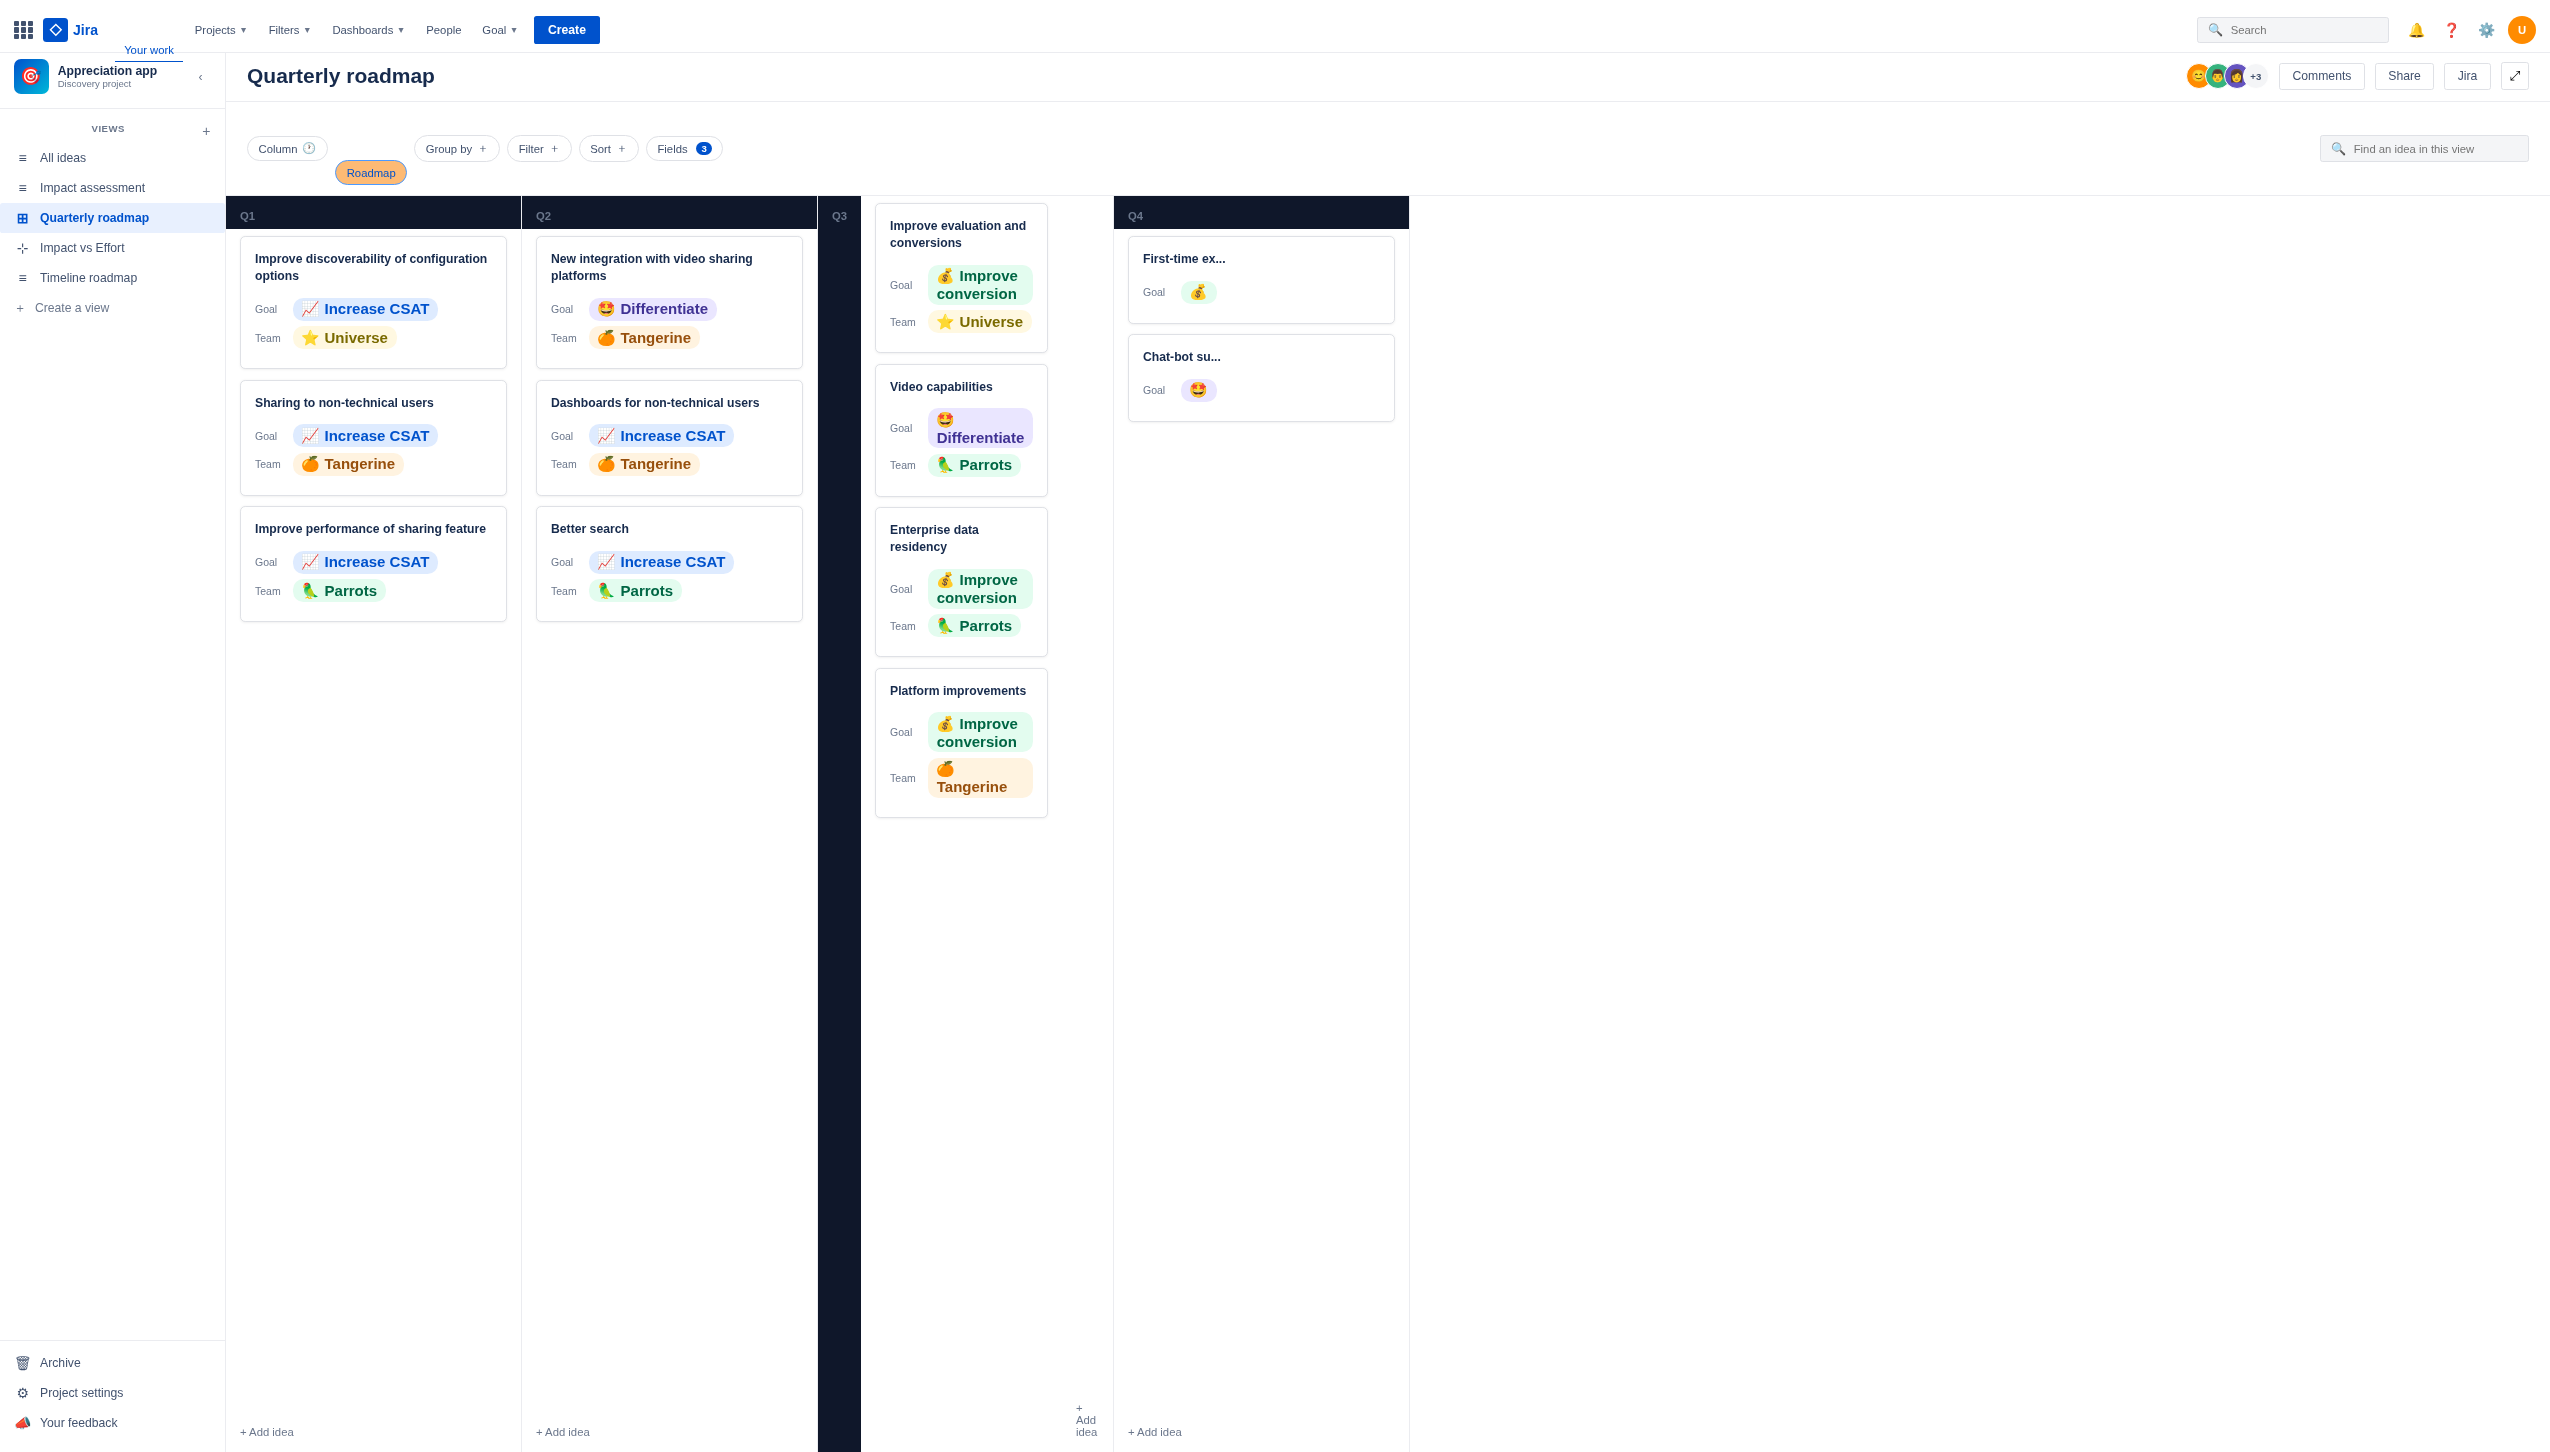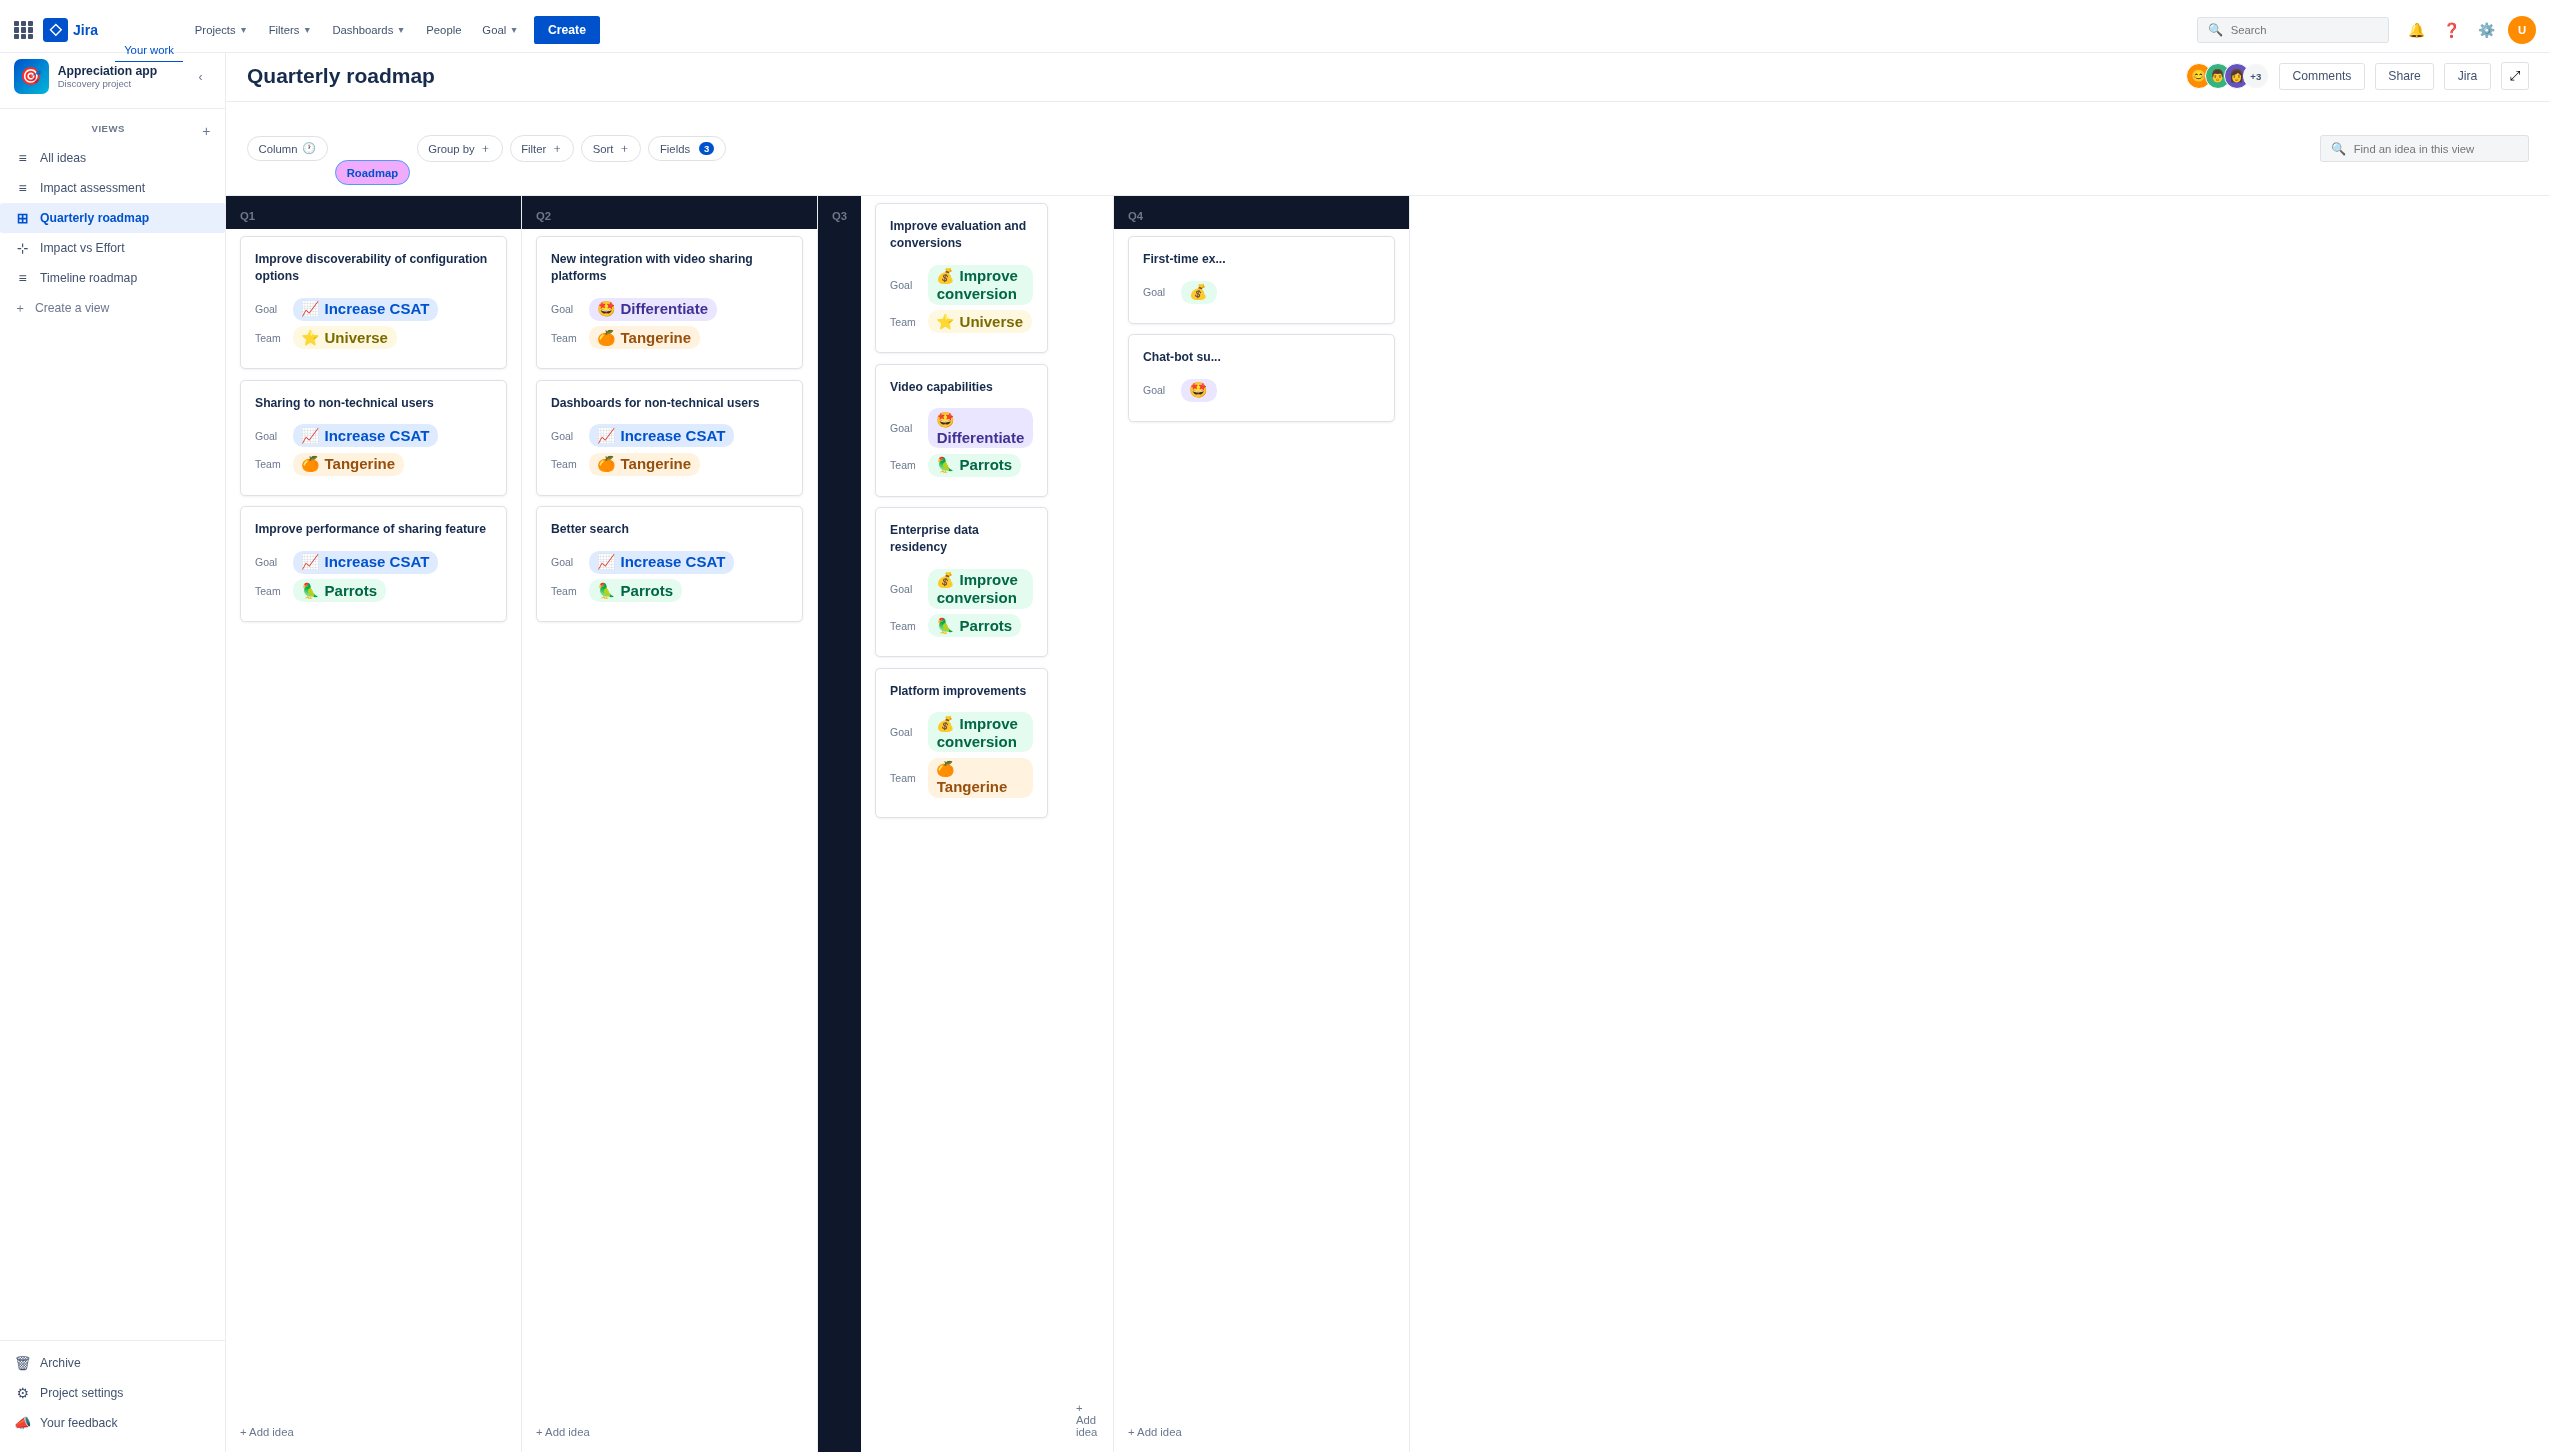--- a/index.html
+++ b/index.html
@@ -52,21 +52,21 @@
     .avatar-stack { display: flex; }
     .avatar-stack .av { width: 26px; height: 26px; border-radius: 50%; border: 1.7px solid #fff; margin-left: -7px; font-size: 10.5px; display: flex; align-items: center; justify-content: center; }
     .avatar-stack .av:first-child { margin-left: 0; }
     .avatar-count { background: #f4f5f7; color: #42526e; font-size: 9.6px; font-weight: 600; }
     .header-btn { padding: 5.2px 12.2px; border-radius: 2.6px; border: 0.9px solid #dfe1e6; background: #fff; cursor: pointer; font-size: 12.2px; color: #42526e; display: flex; align-items: center; gap: 5.2px; }
     .expand-btn { width: 28px; height: 28px; display: flex; align-items: center; justify-content: center; border-radius: 2.6px; border: 0.9px solid #dfe1e6; cursor: pointer; background: #fff; }
 
     
     .toolbar { display: flex; align-items: center; gap: 7px; padding: 10.5px 21px; border-bottom: 0.9px solid #ebecf0; background: #fff; }
     .toolbar-btn { display: flex; align-items: center; gap: 5.2px; padding: 5.2px 10.5px; border-radius: 17.4px; border: 0.9px solid #dfe1e6; background: #fff; cursor: pointer; font-size: 11.3px; color: #42526e; }
-    .toolbar-btn.active-view { background: #f0abfc; border-color: #4c9aff; color: #0052cc; font-weight: 700; margin-top: 48px; }
+    .toolbar-btn.active-view { background: #fdba74; border-color: #4c9aff; color: #0052cc; font-weight: 400; margin-top: 48px; }
     .toolbar-btn .badge { background: #0052cc; color: #fff; border-radius: 8.7px; padding: 0.9px 5.2px; font-size: 9.6px; font-weight: 700; margin-left: 3.5px; }
     .toolbar-spacer { flex: 1; }
     .toolbar-search { display: flex; align-items: center; gap: 7px; background: #f4f5f7; border-radius: 2.6px; padding: 5.2px 10.5px; border: 0.9px solid #dfe1e6; width: 209px; }
     .toolbar-search input { border: none; background: transparent; outline: none; font-size: 11.3px; color: #42526e; width: 157px; }
 
     
     .board { display: flex; gap: 0; overflow-x: auto; overflow-y: auto; flex: 1; padding: 0; align-items: flex-start; }
     .column { min-width: 296px; max-width: 296px; display: flex; flex-direction: column; border-right: 0.9px solid #ebecf0; height: 100%; }
     .column-last { min-width: 296px; max-width: 296px; display: flex; flex-direction: column; height: 100%; }
     .column-header { padding: 14px 14px 7px; font-size: 11.3px; font-weight: 600; color: #6b778c; position: sticky; top: 0; background: #0f172a; z-index: 10; }

